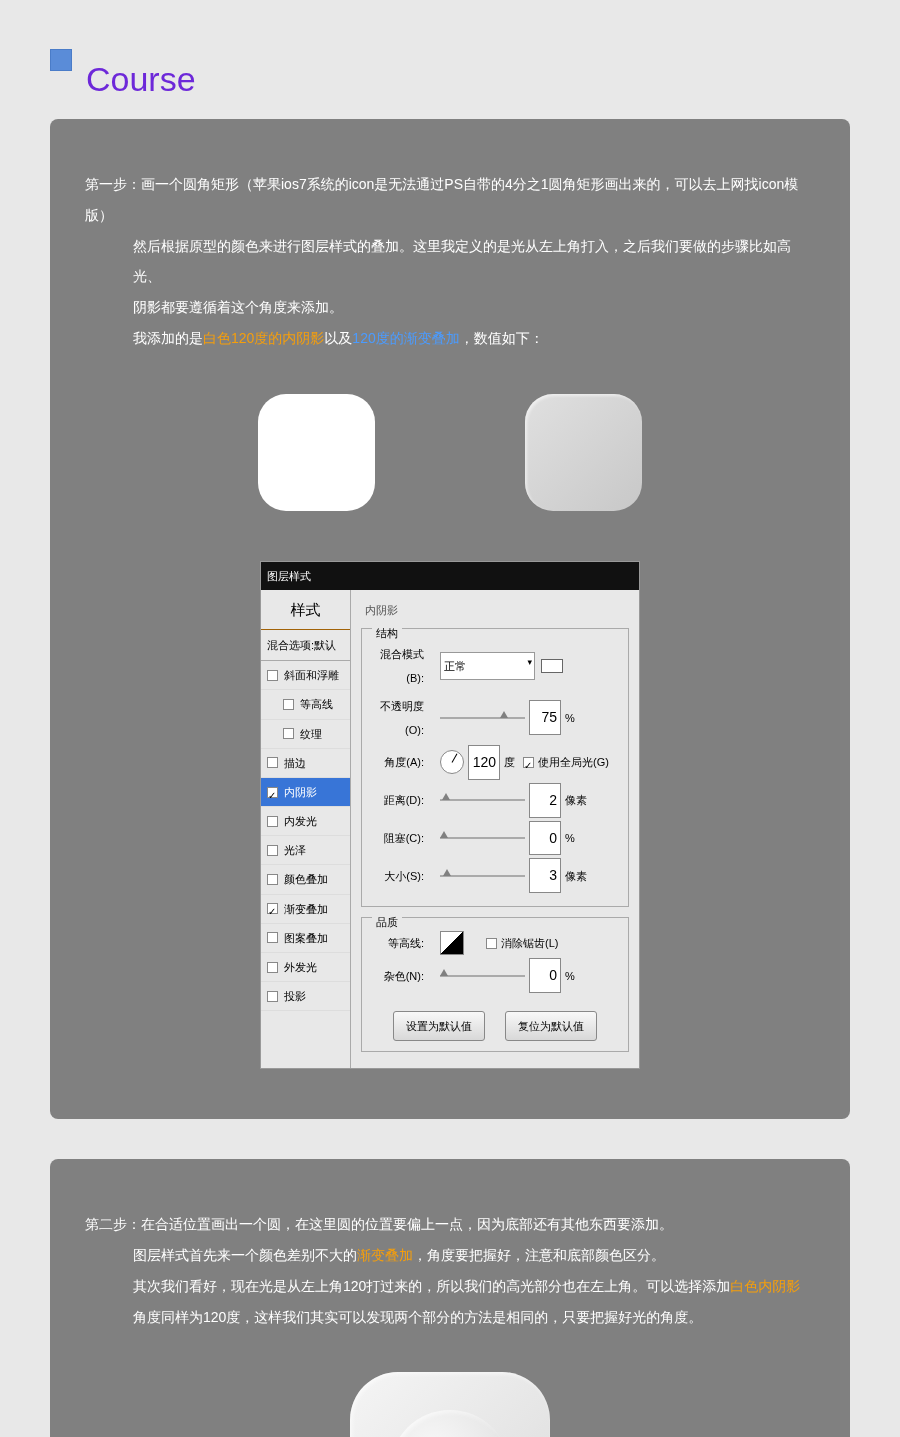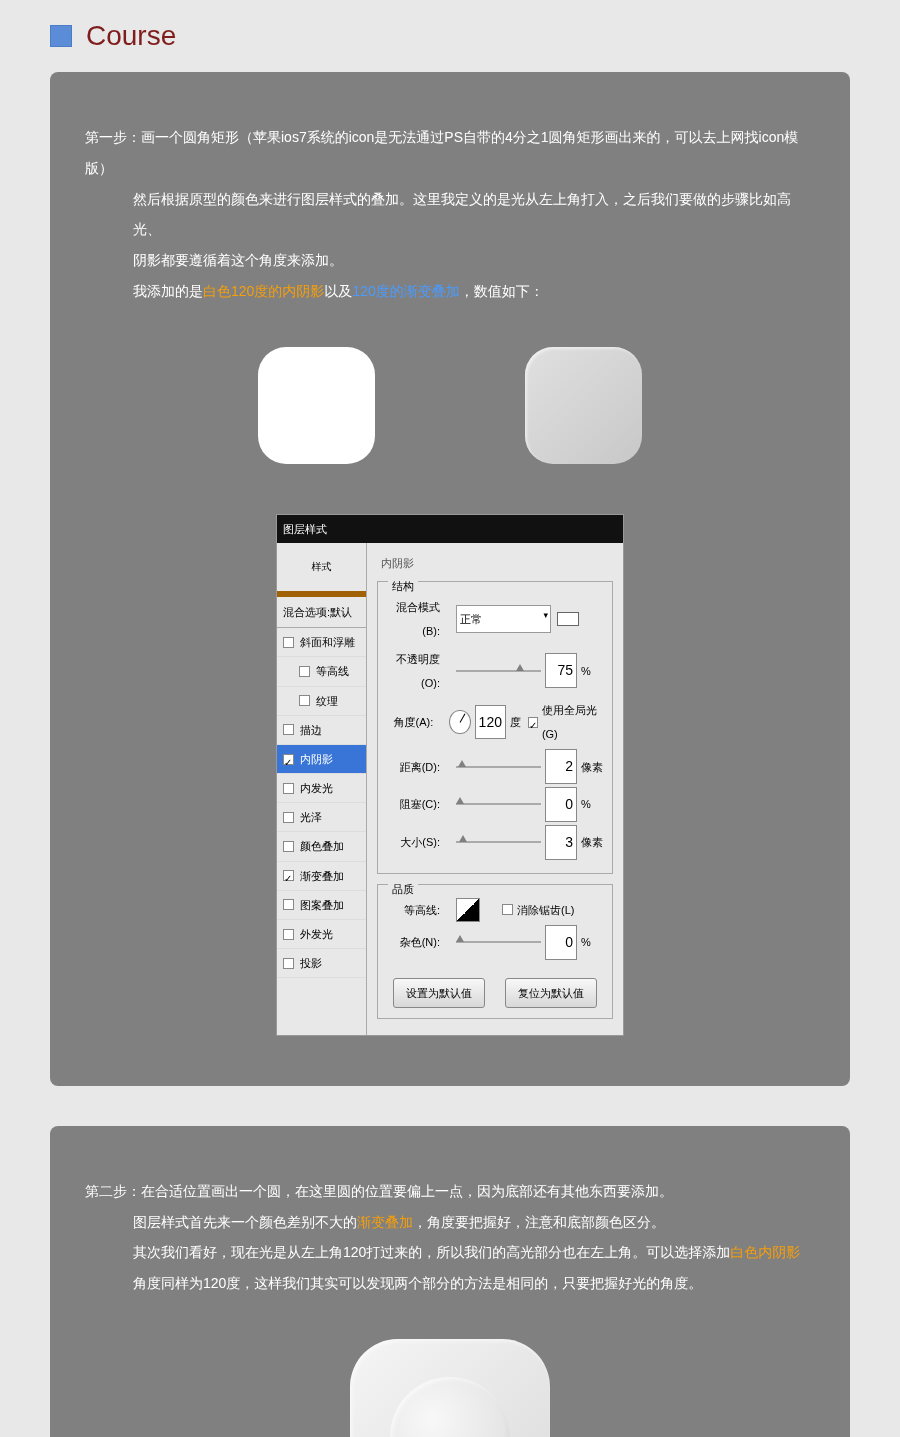--- a/index.html
+++ b/index.html
@@ -18,23 +18,24 @@
       gap: 14px;
       padding: 20px 50px 20px 50px;
     }
     .header-square {
       width: 22px;
       height: 22px;
       background: #5a8cd8;
       border: 1px solid #4a7cc8;
     }
     .header-title {
-      font-size: 28px;
+      font-size: 34px;
       font-weight: 300;
-      color: #7f1d1d;
+      color: #6d28d9;
+      margin-top: 40px;
     }
     .panel {
       background: #808080;
       margin: 0 50px 40px 50px;
       border-radius: 8px;
       padding: 50px 35px 50px 35px;
       color: #fff;
       font-size: 14px;
       line-height: 2.2;
       position: relative;
@@ -63,21 +64,21 @@
     }
     .icon-square-shaded {
       width: 117px;
       height: 117px;
       background: linear-gradient(135deg, #e0e0e0, #c8c8c8);
       border-radius: 28px;
       box-shadow: inset 2px 2px 3px rgba(255,255,255,0.5);
     }
     .dialog {
       background: #e8e8e8;
-      width: 348px;
+      width: 380px;
       margin: 0 auto;
       color: #000;
       font-size: 11px;
       border: 1px solid #999;
     }
     .dialog-titlebar {
       background: #111;
       color: #fff;
       padding: 2px 6px;
       font-size: 11px;
@@ -85,24 +86,24 @@
     .dialog-body {
       display: flex;
     }
     .styles-list {
       width: 90px;
       background: #e8e8e8;
       border-right: 1px solid #aaa;
     }
     .styles-header {
       background: #e8e8e8;
-      border-bottom: 6px solid #a16207;
-      padding: 13px 6px;
+      border-bottom: 1px solid #a16207;
+      padding: 3px 6px;
       text-align: center;
-      font-size: 10px;
+      font-size: 15px;
     }
     .styles-blend {
       background: #e8e8e8;
       border-bottom: 1px solid #aaa;
       padding: 3px 6px;
       font-size: 11px;
     }
     .style-item {
       display: flex;
       align-items: center;

